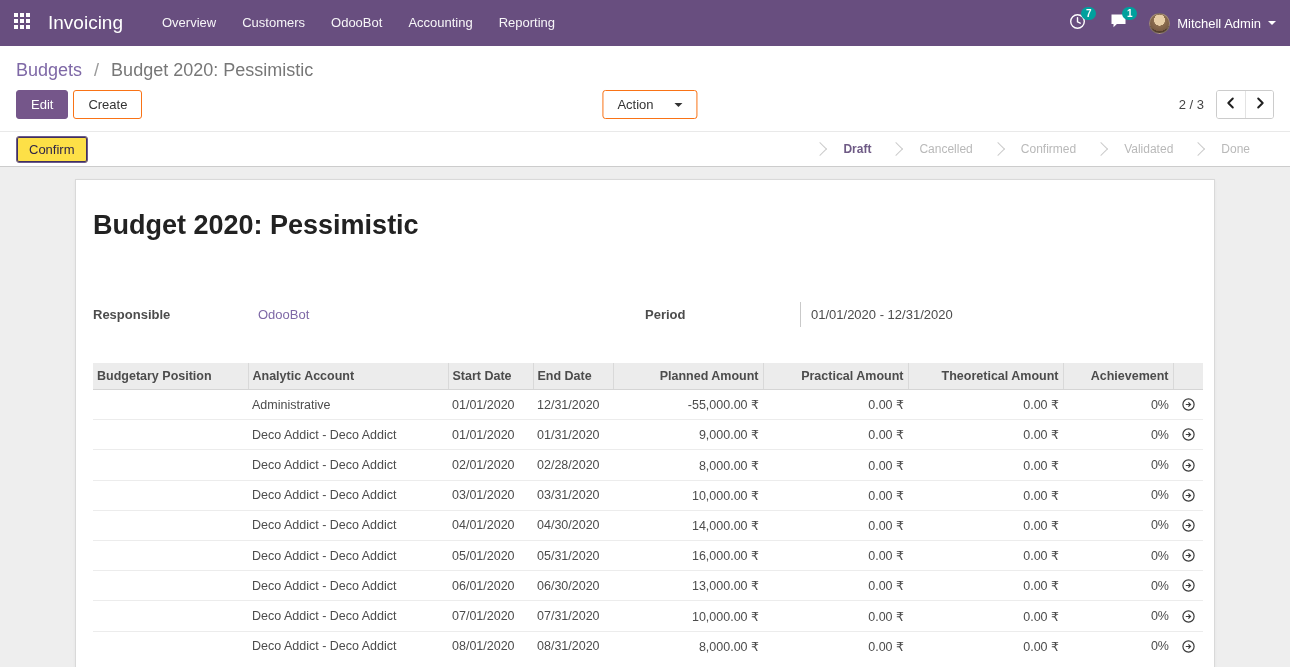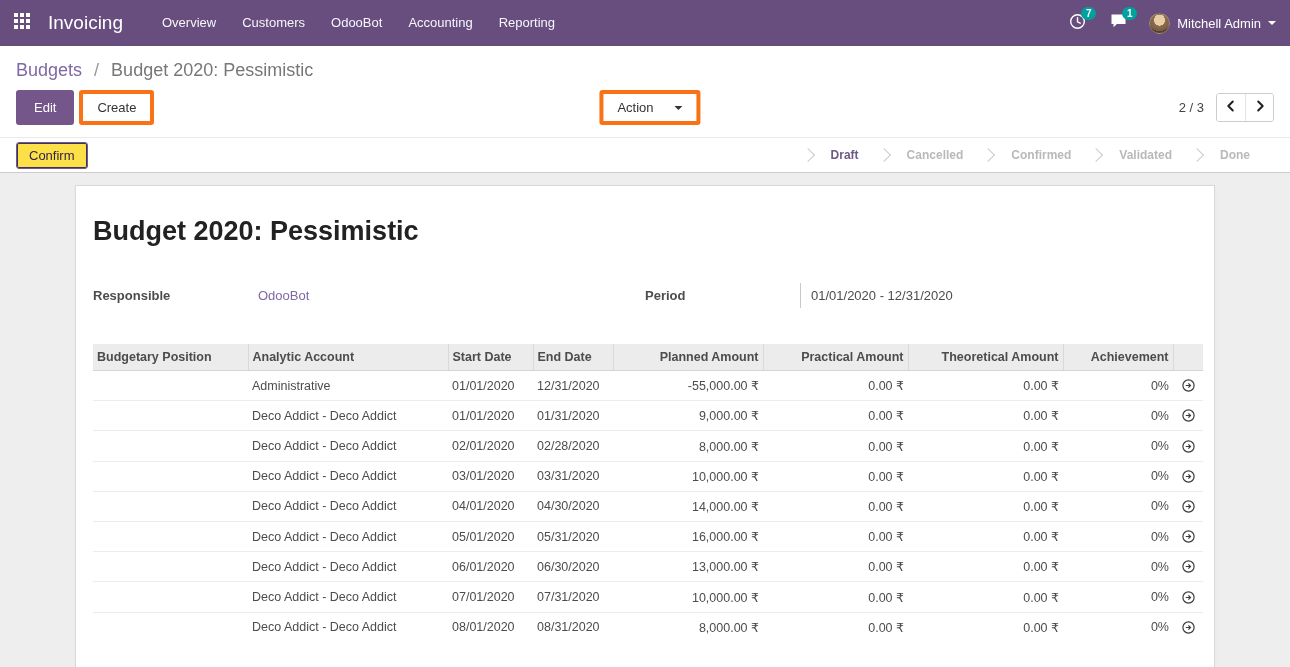--- a/index.html
+++ b/index.html
@@ -44,21 +44,21 @@
 
   
   .control-panel{background:#fff;}
   .breadcrumb{padding:12px 16px 8px;font-size:18px;line-height:24px;}
   .breadcrumb .bc-parent{color:var(--accent);cursor:pointer;text-decoration:none;}
   .breadcrumb .bc-sep{color:#999;margin:0 7px;}
   .breadcrumb .bc-current{color:#777;}
   .cp-buttons{display:flex;align-items:center;padding:0 16px 12px;position:relative;}
   .btn{
     font-family:inherit;font-size:13px;line-height:15px;padding:6px 14px;
-    border-radius:3px;border:4px solid #f97316;background:#fff;color:#333;cursor:pointer;
+    border-radius:3px;border:1px solid #f97316;background:#fff;color:#333;cursor:pointer;
   }
   .btn-primary{background:var(--btn-primary);border-color:var(--btn-primary);color:#fff;}
   .btn + .btn{margin-left:5px;}
   .action-dd{
     position:absolute;left:50%;transform:translateX(-50%);
     display:flex;align-items:center;gap:21px;
   }
   .action-dd .caret{border-top-color:#333;margin-left:0;}
   .cp-right{margin-left:auto;display:flex;align-items:center;gap:12px;}
   .pager-value{font-size:13px;color:#444;cursor:pointer;}
@@ -73,37 +73,37 @@
   .statusbar{
     background:#fff;border-top:1px solid #e9e9e9;border-bottom:1px solid #ccc;
     height:36px;flex:0 0 36px;display:flex;align-items:center;padding-left:16px;
   }
   .btn-confirm{
     font-family:inherit;font-size:13px;padding:5px 12px;border-radius:3px;
     background:#fde047;border:1px solid #6a5a8c;box-shadow:inset 0 0 0 1px #40305f;
     color:#2f2547;cursor:pointer;
   }
   .states{list-style:none;margin:0 0 0 auto;padding:0 16px 0 0;display:flex;align-items:center;height:100%;}
-  .state{position:relative;padding:0 24px;font-size:12px;line-height:35px;color:#b9b9b9;cursor:pointer;white-space:nowrap;font-weight:bold;}
+  .state{position:relative;padding:0 24px;font-size:12px;line-height:35px;color:#b9b9b9;cursor:pointer;white-space:nowrap;}
   .state::before{
     content:"";position:absolute;left:-4px;top:50%;width:9px;height:9px;
     border-top:1px solid #ccc;border-right:1px solid #ccc;
     transform:translateY(-50%) rotate(45deg);
   }
   .state.active{color:#6e5a85;font-weight:bold;}
 
   
   .content{flex:1;overflow:hidden;background:#eeeeee;padding-top:12px;}
   .sheet{
     width:1140px;margin:0 auto;background:#fff;border:1px solid #d9d9d9;
     box-shadow:0 1px 3px rgba(0,0,0,.05);min-height:560px;padding:24px 17px 0;
   }
   .sheet-title{font-size:27px;font-weight:bold;color:#222;margin:6px 0 36px;}
   .fields{display:flex;margin-bottom:36px;}
-  .field-col{width:50%;display:flex;align-items:center;}
+  .field-col{width:50%;display:flex;align-items:center;margin-top:25px;}
   .field-label{width:155px;flex-shrink:0;font-weight:bold;font-size:13px;color:#4c4c4c;padding:5px 0;}
   .field-value{font-size:13px;color:#4c4c4c;padding:5px 0 5px 10px;}
   .field-value.link{color:var(--accent);cursor:pointer;}
   .field-value.bordered{border-left:1px solid #c9c9c9;}
 
   .tabs{border-bottom:1px solid #dcdcdc;margin-bottom:5px;}
   .tab{
     display:inline-block;padding:8px 16px;font-size:13px;color:#4c4c4c;background:#fff;
     border:1px solid #dcdcdc;border-bottom:1px solid #fff;margin-bottom:-1px;cursor:pointer;
   }

